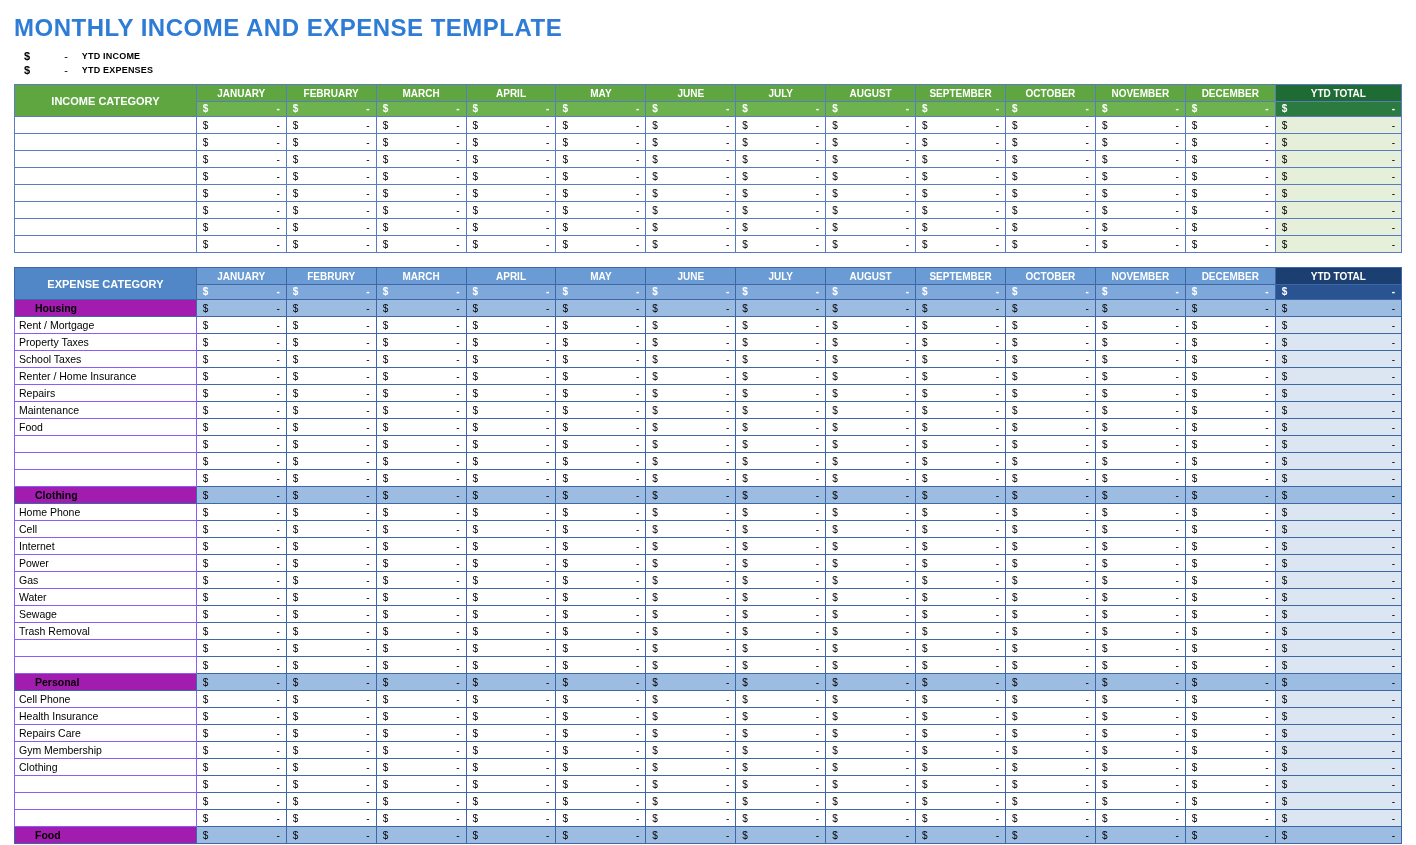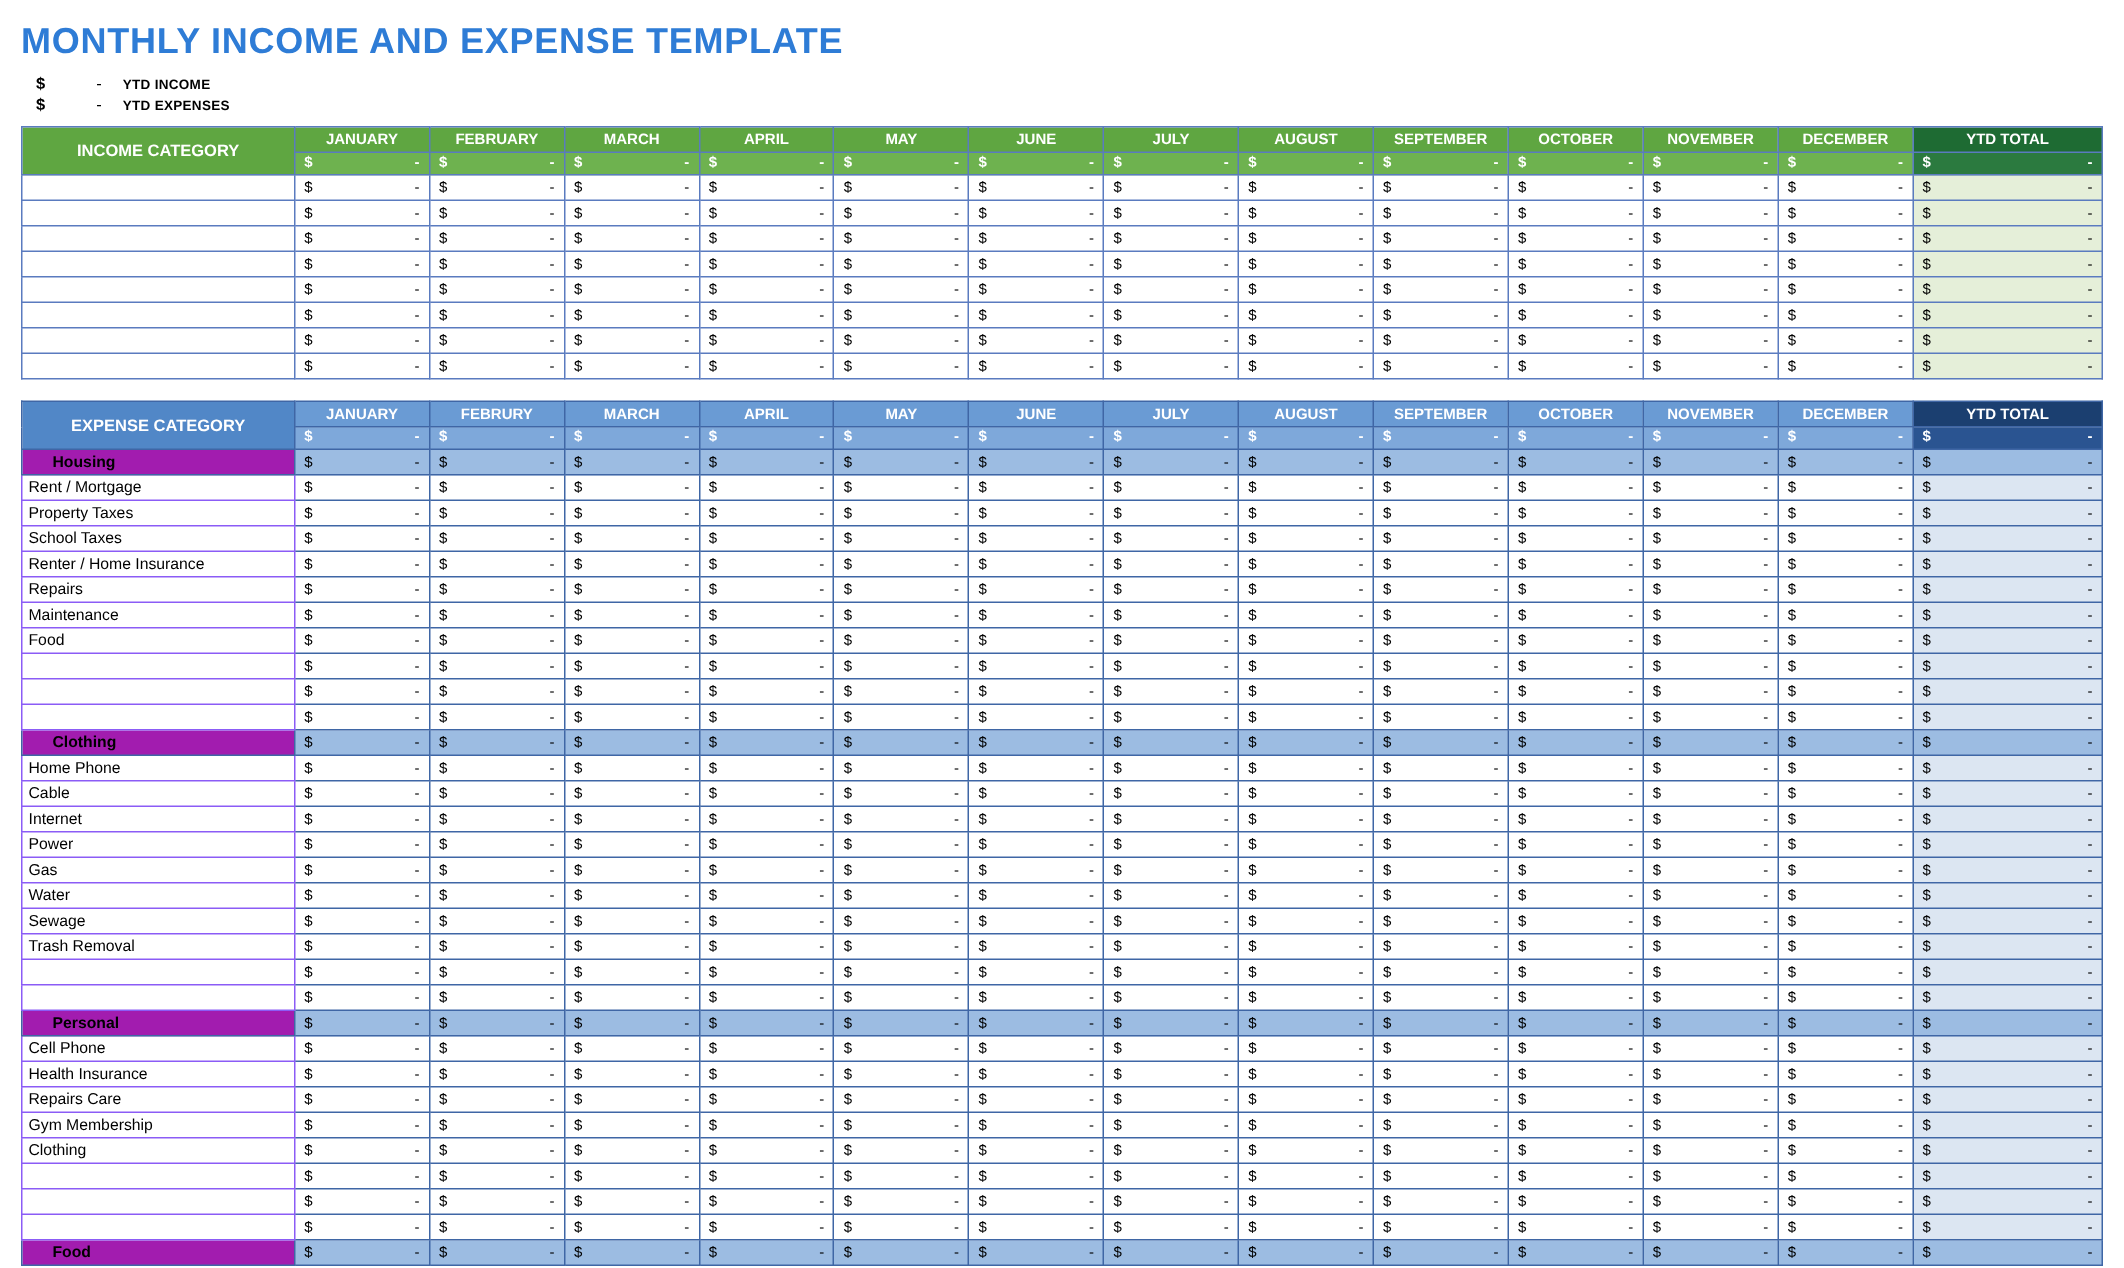--- a/index.html
+++ b/index.html
@@ -2143,21 +2143,21 @@
           </div>
         </td>
         <td class="exp-body-ytd">
           <div class="money">
             <span class="d">$</span>
             <span class="v">-</span>
           </div>
         </td>
       </tr>
       <tr>
-        <td class="exp-body-cat">Cable</td>
+        <td class="exp-body-cat">Cell</td>
         <td class="exp-body-month">
           <div class="money">
             <span class="d">$</span>
             <span class="v">-</span>
           </div>
         </td>
         <td class="exp-body-month">
           <div class="money">
             <span class="d">$</span>
             <span class="v">-</span>

